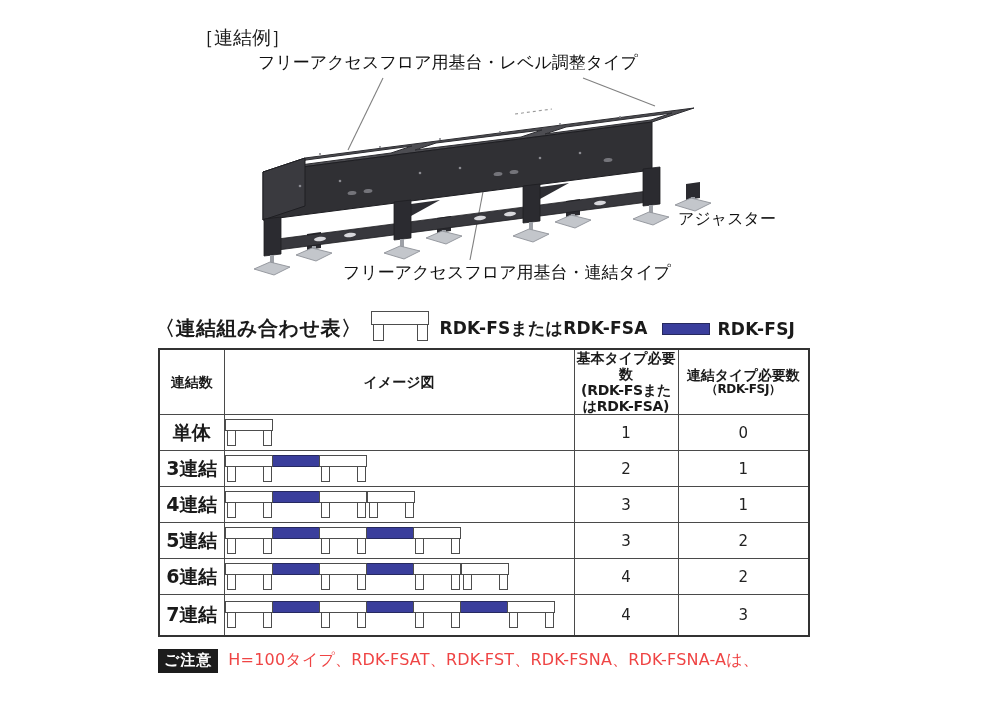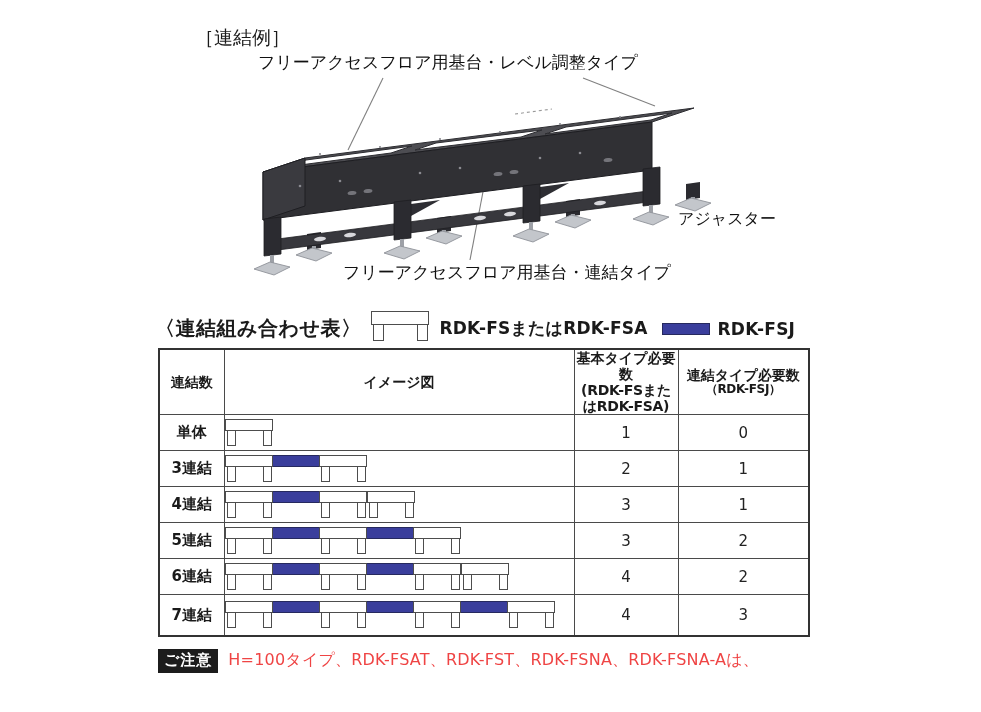--- a/index.html
+++ b/index.html
@@ -39,21 +39,21 @@
   table.combo{position:absolute;left:158px;top:348px;border-collapse:collapse;table-layout:fixed;}
   table.combo th,table.combo td{border:1px solid #4a4a4a;box-sizing:border-box;padding:0;}
   table.combo{border:2px solid #333;}
   col.c1{width:65px;} col.c2{width:350px;} col.c3{width:104px;} col.c4{width:131px;}
   table.combo thead tr{height:38px;}
   table.combo tbody tr{height:36px;}
   table.combo tbody tr.tall{height:41px;}
   th{font-size:14px;font-weight:700;text-align:center;vertical-align:middle;line-height:1.15;}
   th .sub{font-size:14px;font-weight:700;letter-spacing:-0.3px;}
   th .sub4{font-size:12px;}
-  td.cell-label{font-size:15px;font-weight:600;text-align:center;vertical-align:middle;}
+  td.cell-label{font-size:19px;font-weight:600;text-align:center;vertical-align:middle;}
   td.cell-num{font-size:15px;font-weight:500;text-align:center;vertical-align:middle;color:#222;}
   td.cell-diagram{vertical-align:middle;padding-left:5px;}
 
   
   .note{left:158px;top:649px;display:flex;align-items:flex-start;}
   .note-badge{background:#1c1c1c;color:#fff;font-size:15px;font-weight:700;
               padding:2px 6px 3px 6px;letter-spacing:1px;flex:none;text-align:right;}
   .note-text{margin-left:10px;font-size:16px;font-weight:500;line-height:22px;color:#ef4444;letter-spacing:0.2px;}
 </style>
 </head>

